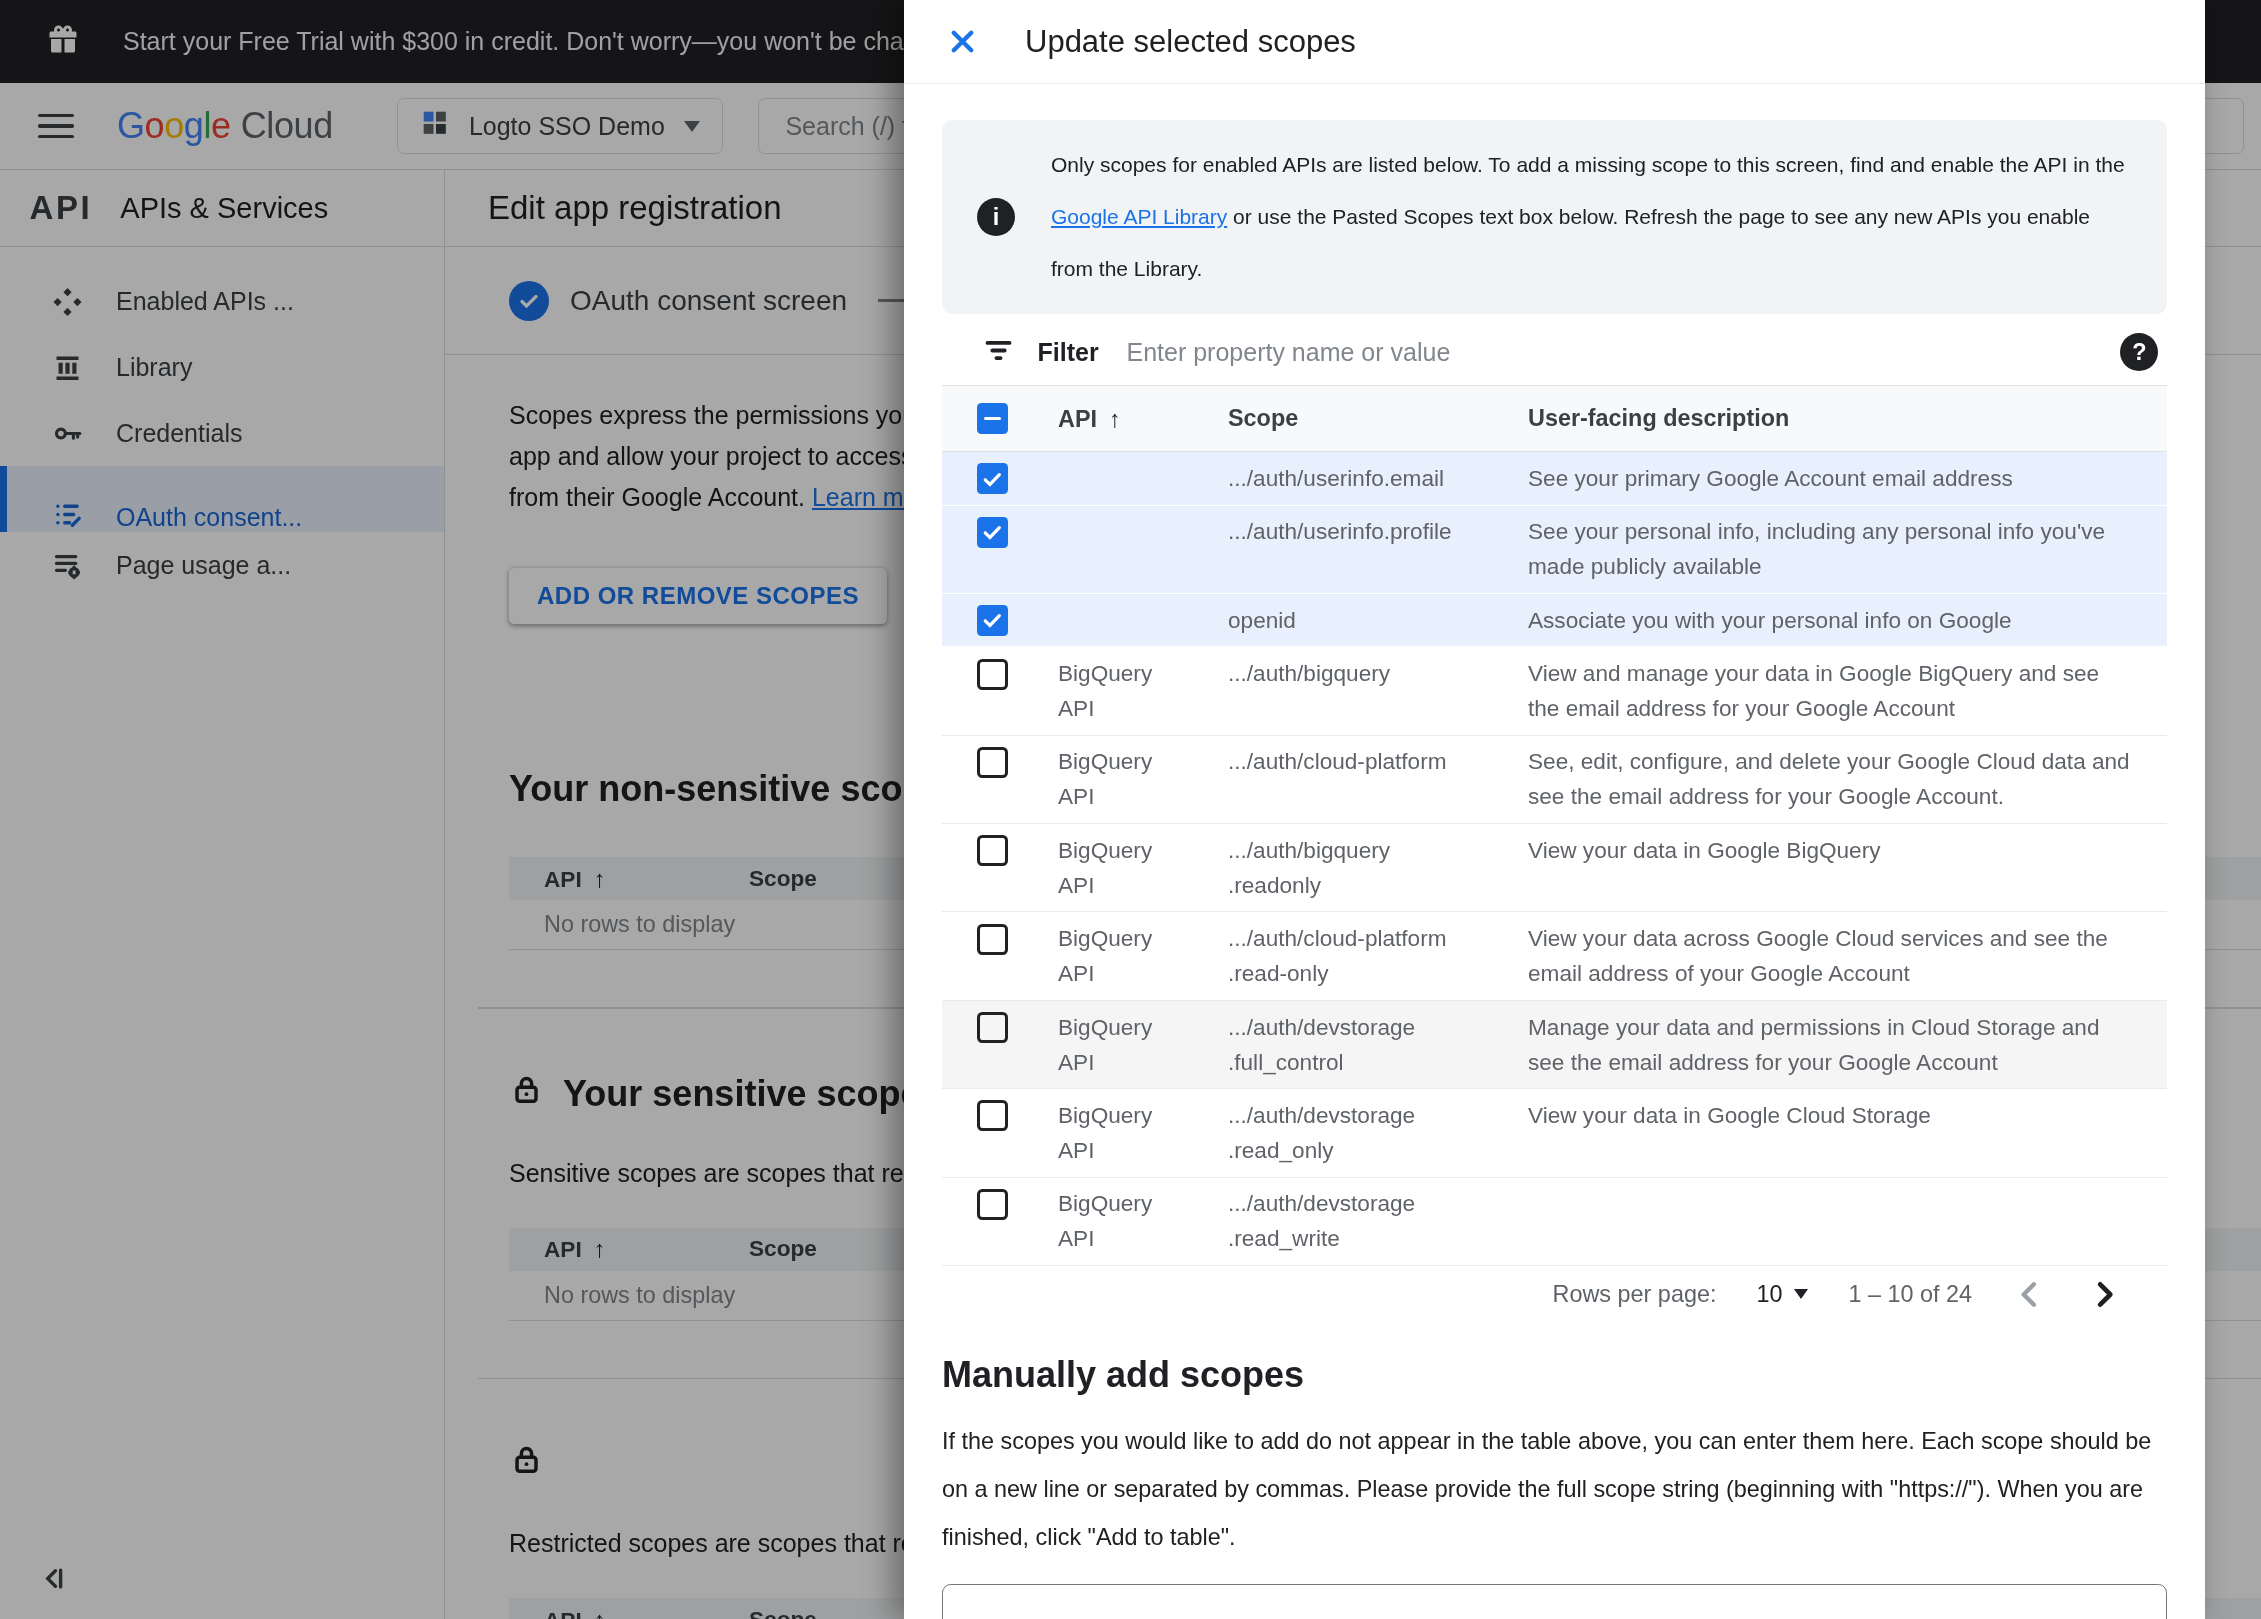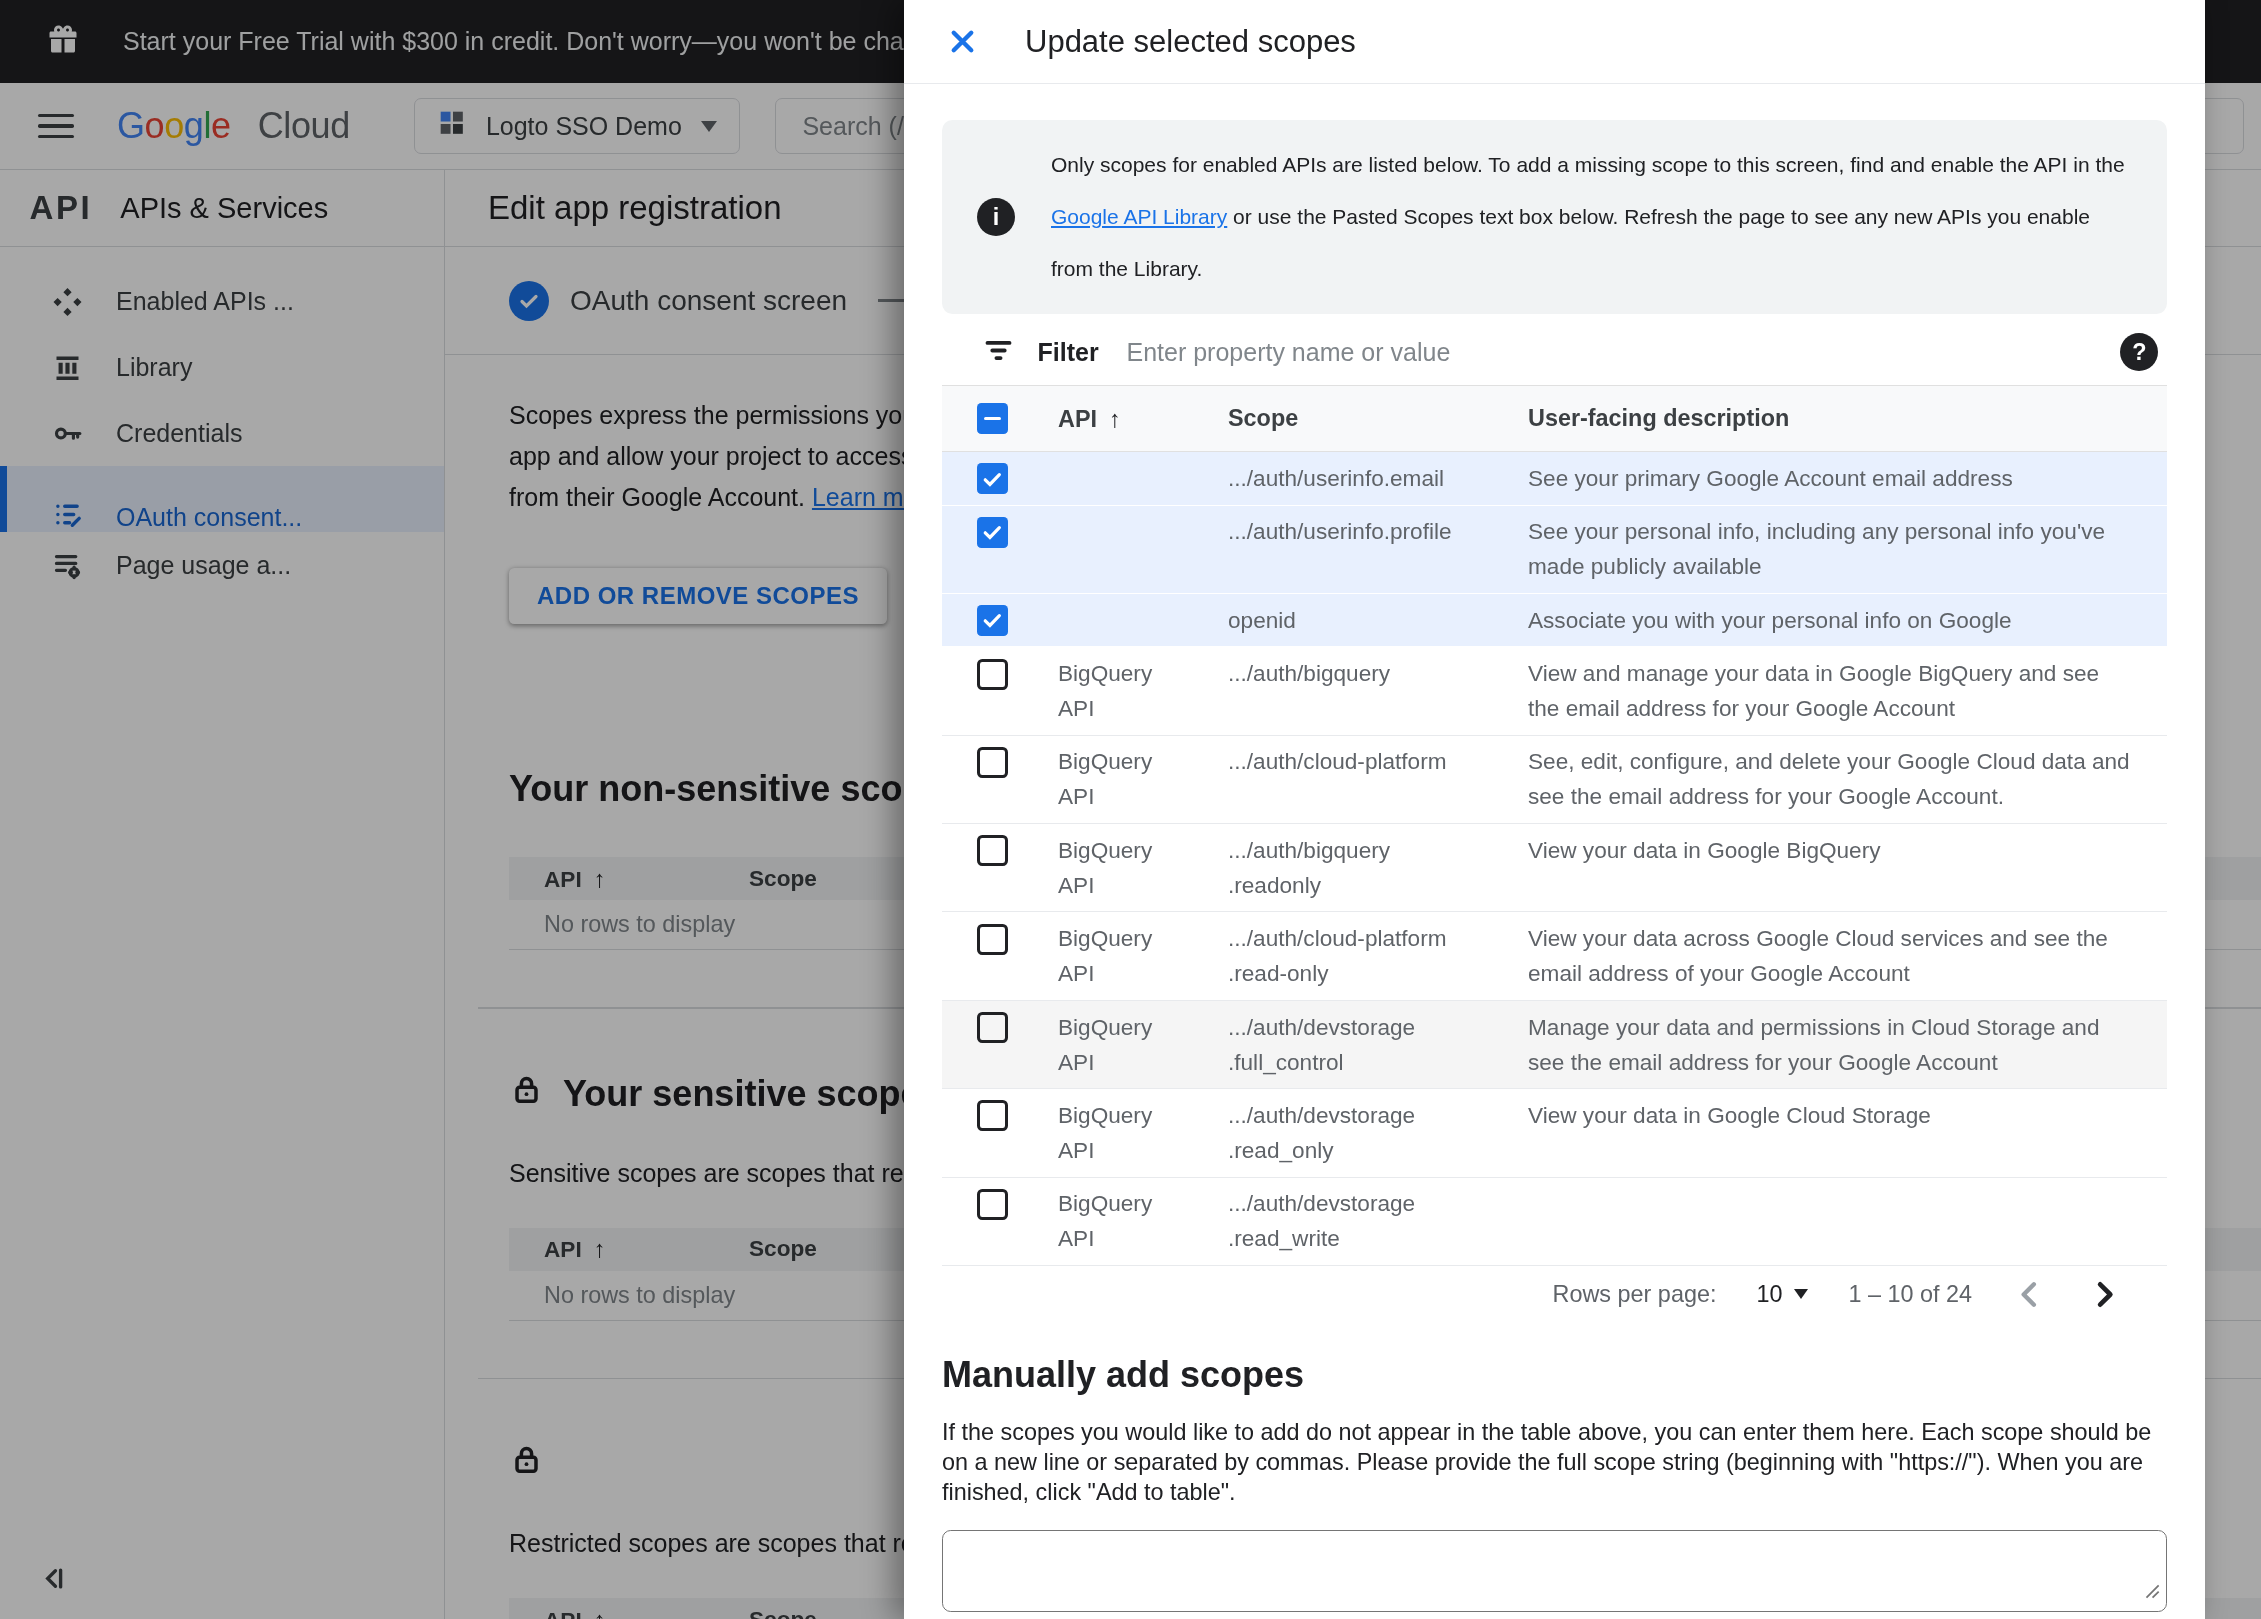--- a/index.html
+++ b/index.html
@@ -21,21 +21,21 @@
     white-space: nowrap; overflow: hidden;
   }
   .app-header {
     height: 87px; flex: none; background: #fff;
     border-bottom: 1.7px solid var(--divider);
     display: flex; align-items: center; padding-left: 38px;
   }
   .hamburger { width: 36px; display: flex; flex-direction: column; gap: 7px; cursor: pointer; }
   .hamburger span { display: block; height: 3.5px; background: #3c4043; border-radius: 1.7px; }
   .logo { margin-left: 43px; font-size: 36px; display: flex; align-items: baseline; letter-spacing: -0.4px; }
-  .logo .cloud { color: #5f6368; margin-left: 27px; }
+  .logo .cloud { color: #5f6368; margin-left: 10px; }
   .project-btn {
     margin-left: 64px; height: 56px;
     border: 1.7px solid var(--divider); border-radius: 7px; background: #fff;
     display: flex; align-items: center; gap: 19px; padding: 0 22.6px;
     font-size: 25px; color: #3c4043; cursor: pointer; white-space: nowrap;
   }
   .caret-down { width: 0; height: 0; border-left: 8.7px solid transparent; border-right: 8.7px solid transparent; border-top: 11.3px solid #5f6368; }
   .search-box {
     margin-left: 35px; flex: 1; height: 56px; margin-right: 17.4px;
     border: 1.7px solid var(--divider); border-radius: 7px; background: #fff;
@@ -111,21 +111,21 @@
   .nowrap { white-space: nowrap; }
   .cb { width: 31px; height: 31px; border-radius: 4.3px; display: flex; align-items: center; justify-content: center; cursor: pointer; }
   .cb.on, .cb.ind { background: var(--accent); }
   .cb.off { border: 3.5px solid #202124; border-radius: 5.2px; background: transparent; }
   .cb.ind .bar { width: 17.4px; height: 3.5px; background: #fff; border-radius: 1.7px; }
   .pagination { height: 57px; display: flex; align-items: center; justify-content: flex-end; gap: 40px; font-size: 23.4px; color: #5f6368; padding-right: 45px; }
   .rpp-value { color: #202124; display: flex; align-items: center; gap: 12px; cursor: pointer; }
   .rpp-value .caret-down { border-top-color: #202124; border-left-width: 7.8px; border-right-width: 7.8px; border-top-width: 10.4px; }
   .pg-btn { cursor: pointer; display: flex; align-items: center; }
   .manual-title { margin-top: 31px; font-size: 36px; font-weight: 700; color: #202124; white-space: nowrap; }
-  .manual-body { margin-top: 21px; font-size: 23.4px; line-height: 30px; color: #202124; }
+  .manual-body { margin-top: 21px; font-size: 23.4px; line-height: 48px; color: #202124; }
   .ta-wrap { position: relative; margin-top: 22.6px; }
   .manual-textarea {
     width: 100%; height: 82px; resize: none; display: block;
     border: 1.7px solid #757575; border-radius: 8.7px;
     font-family: inherit; font-size: 24px; padding: 12px 17.4px; outline: none;
   }
   .resize-handle { position: absolute; right: 7px; bottom: 8.7px; pointer-events: none; }
 </style>
 </head>
 <body>

